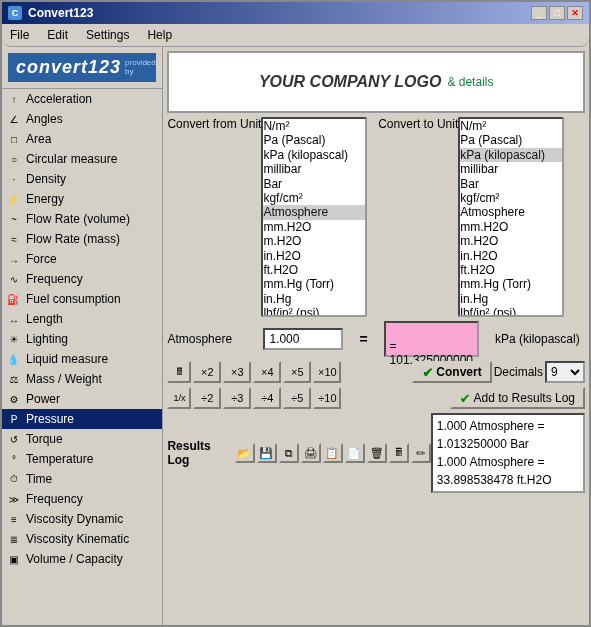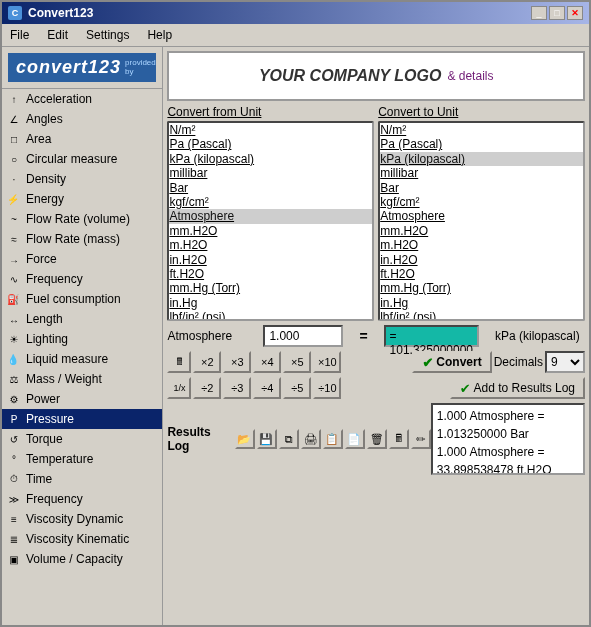--- a/index.html
+++ b/index.html
@@ -64,20 +64,21 @@
       align-items: center;
       justify-content: center;
     }
     .title-btn.close { color: red; font-weight: bold; }
     .menu-bar {
       background: #d4d0c8;
       padding: 2px 4px;
       display: flex;
       gap: 10px;
       border-bottom: 1px solid #999;
+      border-radius: 9px;
     }
     .menu-item {
       font-size: 12px;
       cursor: pointer;
       padding: 2px 4px;
     }
     .main-content {
       display: flex;
       flex: 1;
       overflow: hidden;
@@ -141,42 +142,40 @@
       padding: 4px;
       gap: 4px;
     }
     .company-logo-bar {
       border: 2px solid #999;
       background: white;
       padding: 8px 12px;
       display: flex;
       align-items: center;
       justify-content: center;
-      height: 50px;
+      height: 62px;
     }
     .company-logo-text {
       font-size: 16px;
       font-weight: bold;
       font-style: italic;
       color: #333;
     }
     .company-details {
       font-size: 12px;
-      color: #701a75;
+      color: #15803d;
       margin-left: 6px;
     }
     .unit-lists-row {
       display: flex;
       gap: 4px;
     }
     .unit-list-group {
       flex: 1;
       display: flex;
-      flex-direction: column;
-      text-decoration: underline;
     }
     .unit-list-label {
       font-size: 12px;
       margin-bottom: 2px;
       font-weight: normal;
     }
     .unit-list-wrapper {
       display: flex;
       gap: 0;
     }
@@ -204,22 +203,22 @@
       font-size: 12px;
       height: 22px;
       width: 80px;
     }
     .equals-sign {
       font-size: 14px;
       font-weight: bold;
     }
     .result-field {
       border: 2px inset #999;
-      background: #14b8a6;
-      padding: 2px 4px;
+      background: #f9a8d4;
+      padding: 16px 4px;
       font-size: 12px;
       height: 22px;
       flex: 1;
     }
     .buttons-row {
       display: flex;
       gap: 2px;
       align-items: center;
     }
     .calc-btn {
@@ -306,21 +305,21 @@
       background: #d4d0c8;
       cursor: pointer;
       font-size: 11px;
       display: flex;
       align-items: center;
       justify-content: center;
     }
     .results-log-box {
       border: 2px inset #999;
       background: white;
-      height: 72px;
+      height: 80px;
       overflow-y: auto;
       padding: 2px 4px;
       font-size: 12px;
       line-height: 1.5;
     }
     .second-buttons-row {
       display: flex;
       gap: 2px;
       align-items: center;
     }

